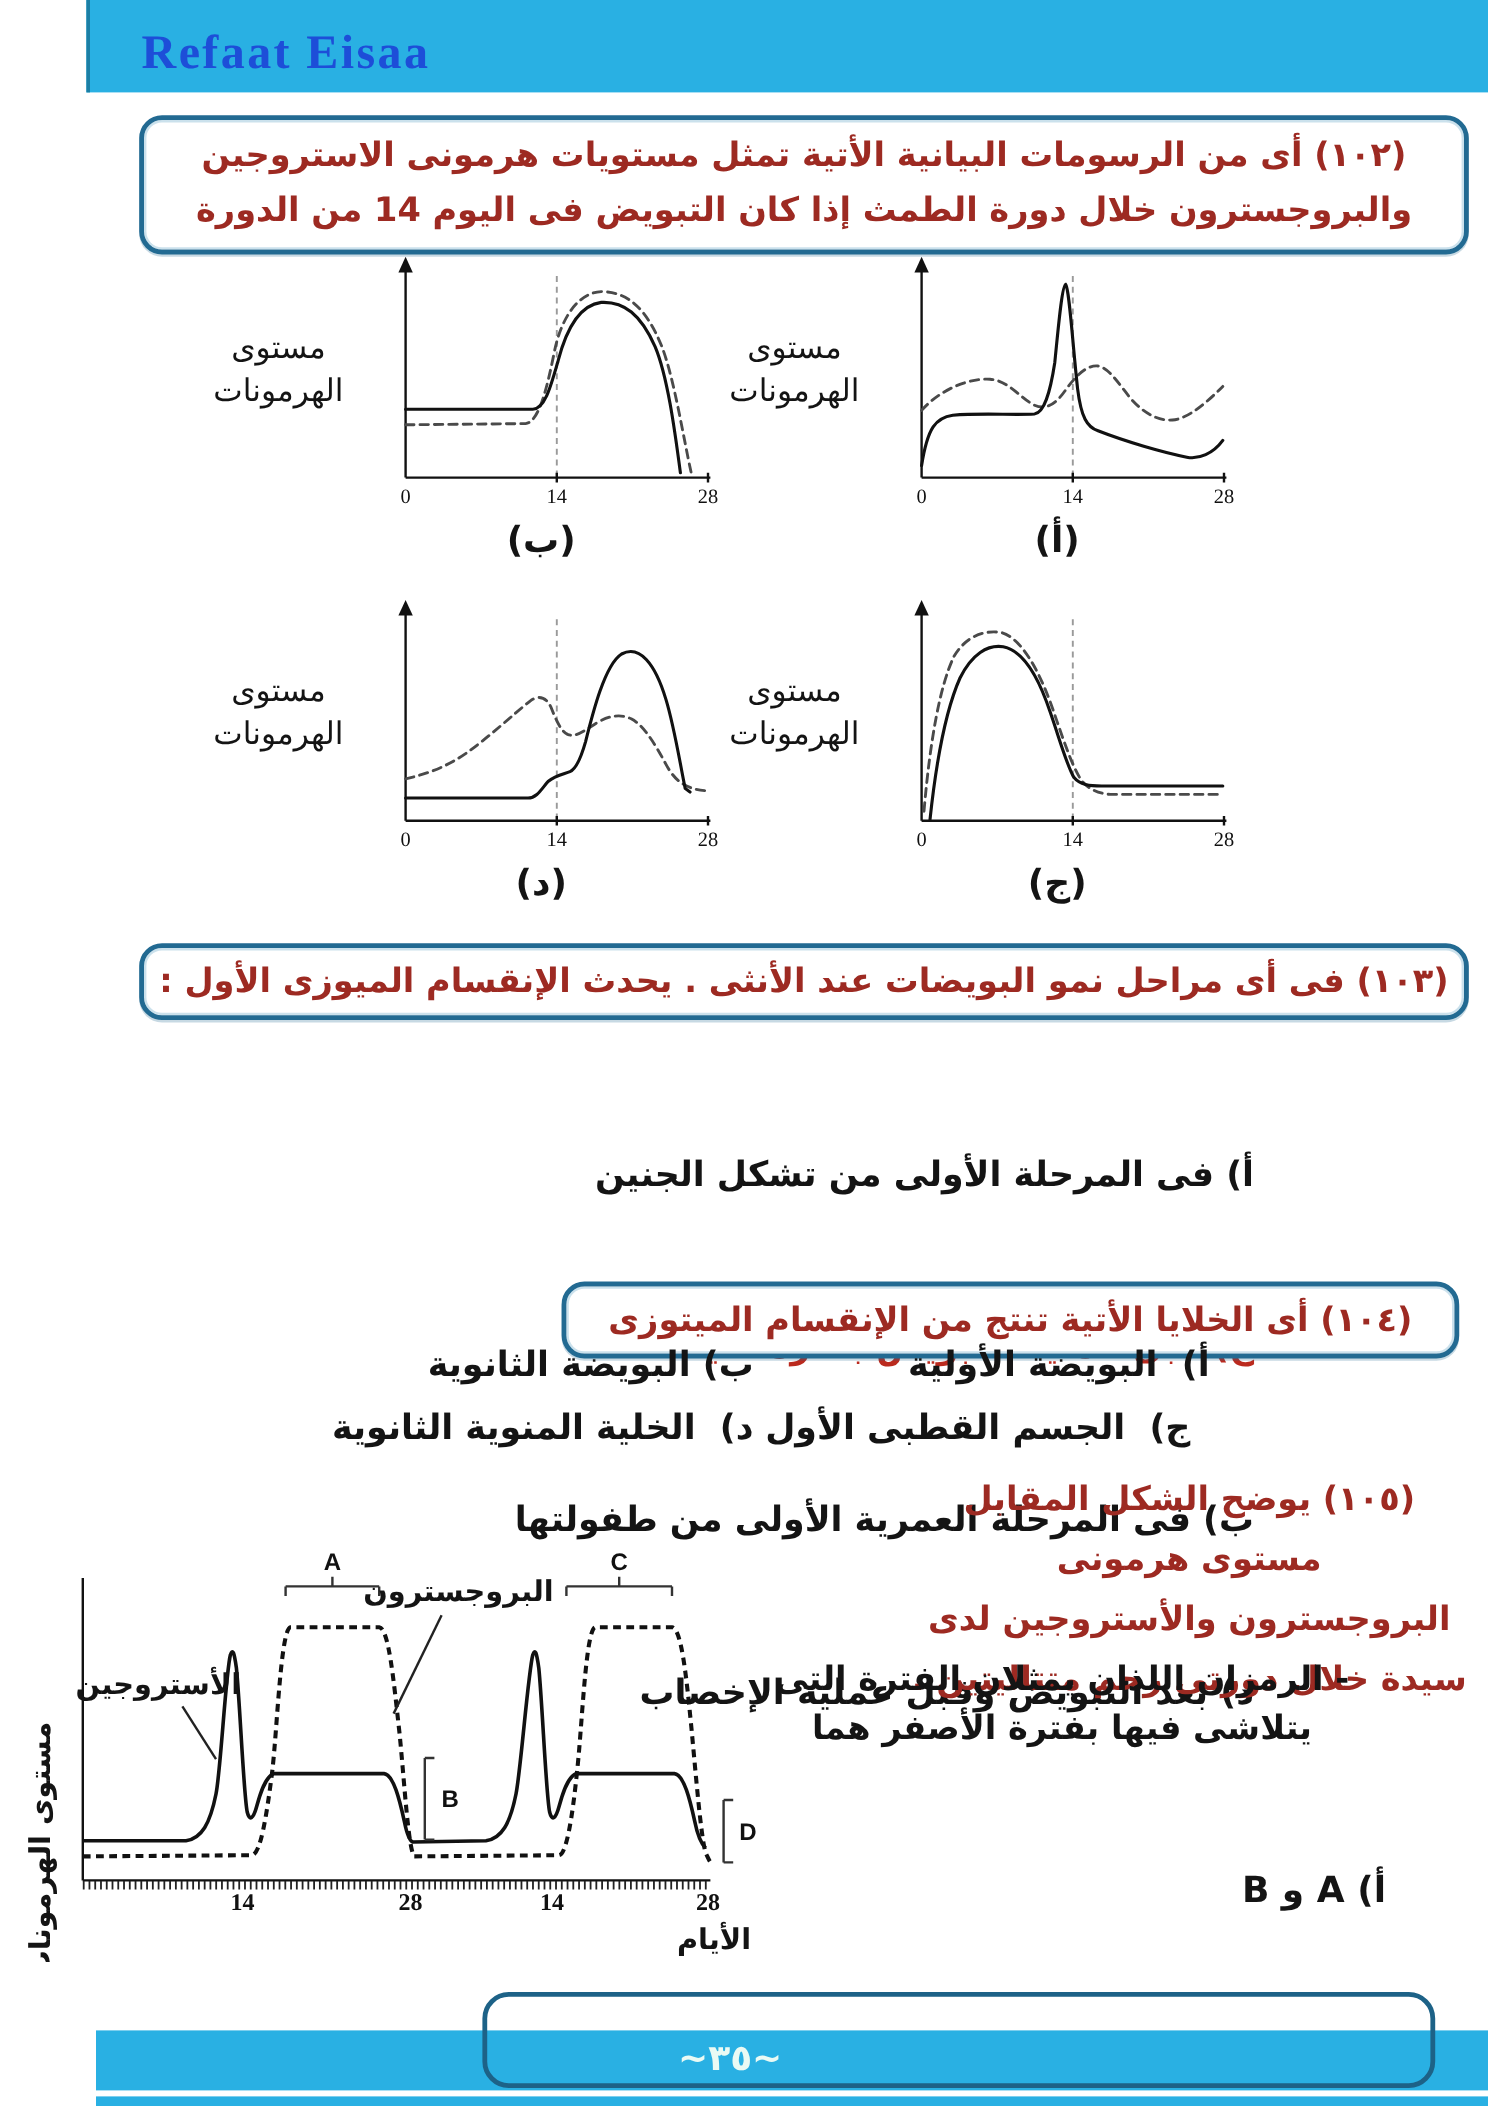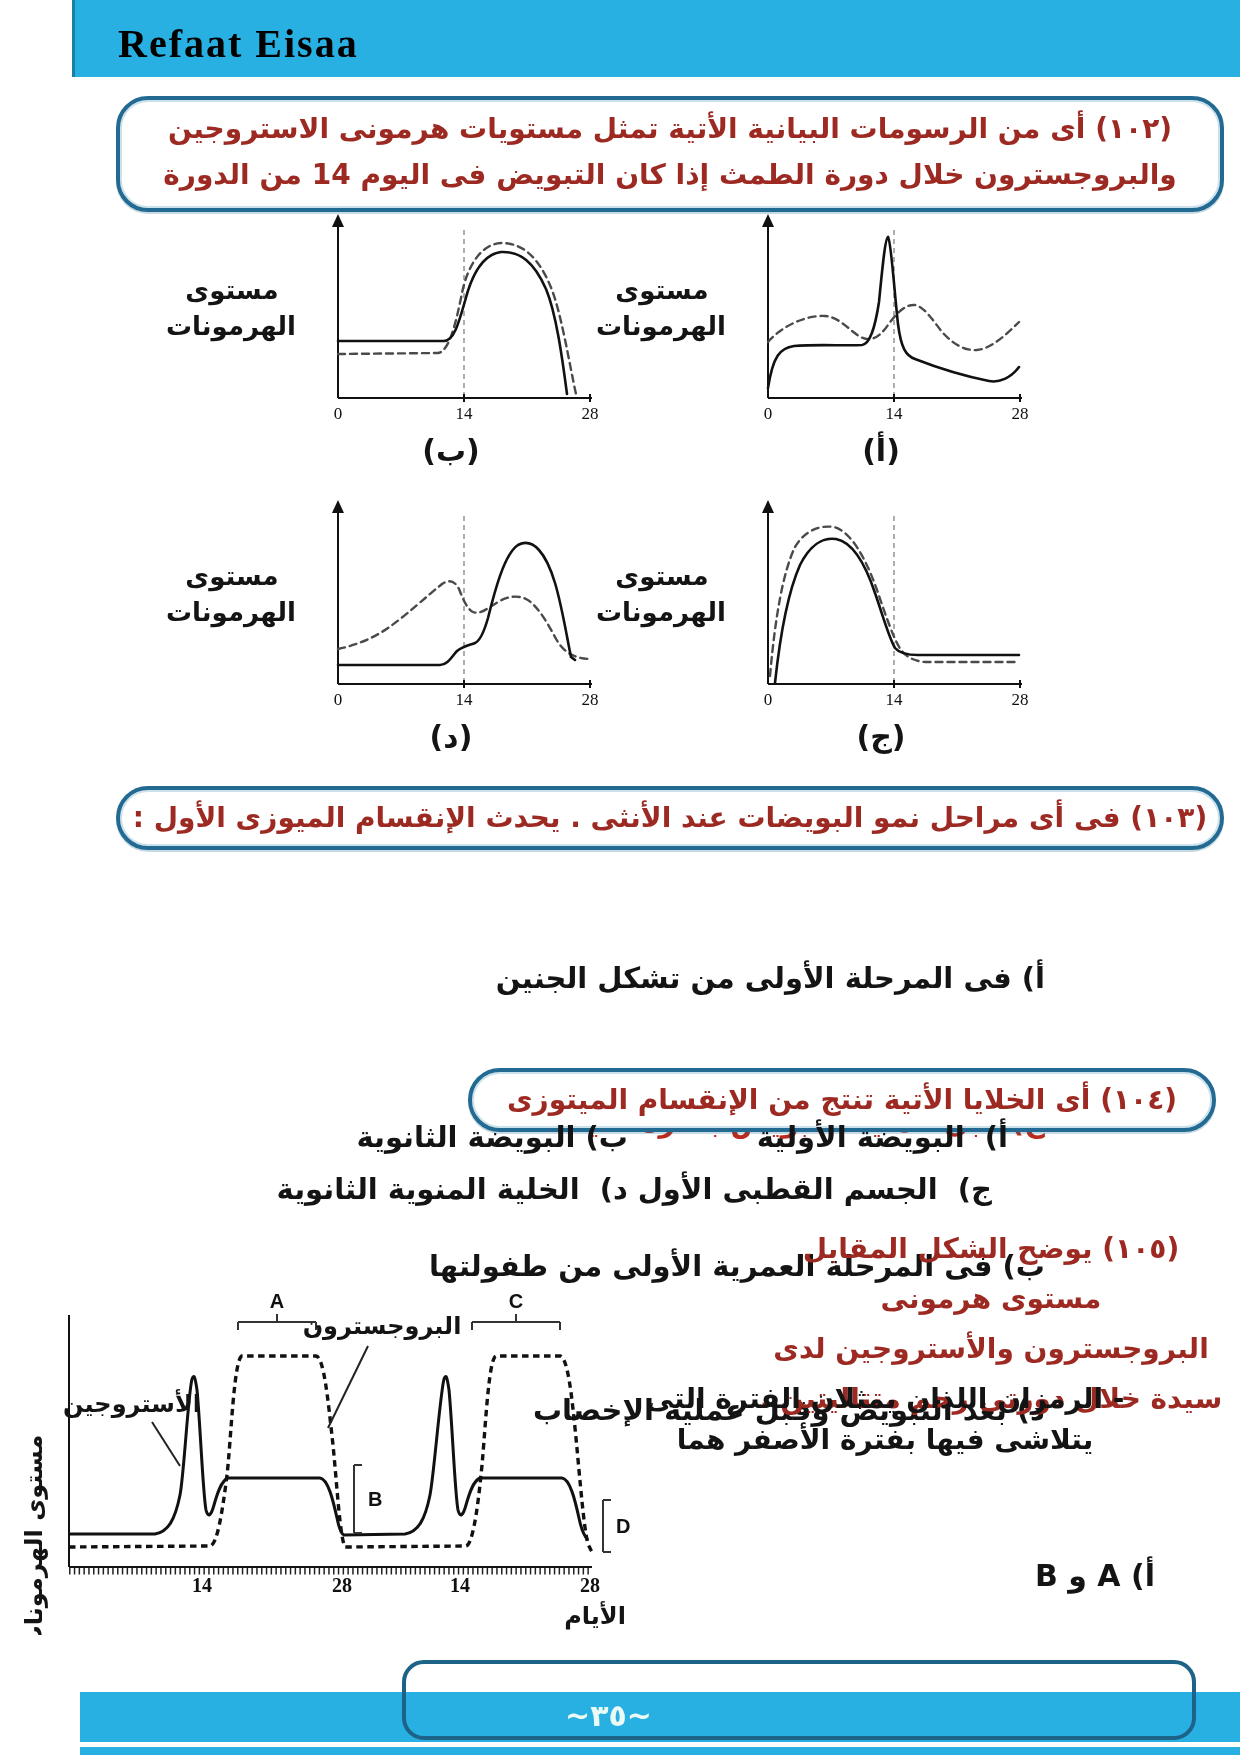--- a/index.html
+++ b/index.html
@@ -1,51 +1,51 @@
 <!DOCTYPE html>
 <html lang="ar"><head>
 <meta charset="utf-8">
 <style>
   html,body{margin:0;padding:0;background:#e8e8e8;}
   .page{position:relative;width:1240px;height:1755px;background:#ffffff;overflow:hidden;
         font-family:"DejaVu Sans",sans-serif;}
   
   .header-bar{position:absolute;left:72px;top:0;right:0;height:77px;background:#29b0e3;
               border-left:3px solid #1b7fa5;}
-  .brand{position:absolute;left:118px;top:20px;color:#000000;font-family:"Liberation Serif",serif;
+  .brand{position:absolute;left:118px;top:20px;color:#1d4ed8;font-family:"Liberation Serif",serif;
          font-weight:bold;font-size:40px;letter-spacing:2px;}
   .footer-band{position:absolute;left:80px;right:0;top:1692px;height:63px;background:#29b0e3;}
   .footer-line{position:absolute;left:80px;right:0;top:1742px;height:5px;background:#ffffff;}
   .footer-box{position:absolute;left:402px;top:1660px;width:786px;height:72px;background:transparent;
               border:4px solid #1d6287;border-radius:22px;}
   .page-num{position:absolute;left:565px;top:1698px;width:140px;text-align:left;color:#eafaf4;
             font-weight:bold;font-size:30px;}
   
-  .qbox{position:absolute;background:#fff;border:4px solid #226a92;border-radius:32px;
+  .qbox{position:absolute;background:#fff;border:4px solid #226a92;border-radius:19px;
         box-shadow:inset 0 0 0 2px rgba(160,200,220,.55),0 2px 0 rgba(32,103,143,.25);
         color:#9d2a22;font-weight:bold;direction:rtl;text-align:center;}
   .q102{left:116px;top:96px;width:1100px;height:102px;font-size:28px;line-height:46px;padding-top:6px;}
   .q103{left:116px;top:786px;width:1100px;height:56px;font-size:28px;line-height:56px;}
   .q104{left:468px;top:1068px;width:740px;height:56px;font-size:28px;line-height:56px;}
   
   .opts{position:absolute;direction:rtl;text-align:right;font-weight:bold;color:#141414;
         white-space:pre-wrap;}
   .q103opts{right:195px;top:858px;width:700px;font-size:29px;line-height:48px;}
   .q105opts{right:85px;top:1448px;font-size:30px;line-height:51px;}
   .optline{display:block;}
   .opt-red{color:#bb2a1e;}
   .q104opt{position:absolute;direction:rtl;font-weight:bold;font-size:29px;color:#141414;white-space:pre-wrap;}
   
   .q105red{position:absolute;right:12px;top:1224px;width:474px;direction:rtl;text-align:center;
            color:#9d2a22;font-weight:bold;font-size:28px;line-height:50px;}
   .q105intro{position:absolute;right:55px;top:1378px;width:600px;direction:rtl;text-align:center;
              color:#141414;font-weight:bold;font-size:28px;line-height:41px;}
   
   .graph{position:absolute;display:flex;direction:ltr;align-items:flex-start;}
-  .ylab{width:128px;margin-top:62px;direction:rtl;text-align:center;font-weight:bold;font-size:26px;
+  .ylab{width:128px;margin-top:62px;direction:rtl;text-align:center;font-weight:normal;font-size:26px;
         line-height:36px;color:#141414;white-space:pre-line;}
   .gcol{display:flex;flex-direction:column;align-items:center;}
   .gcap{margin-top:8px;font-weight:bold;font-size:30px;color:#141414;direction:rtl;}
   .ax{stroke:#111;stroke-width:2;fill:none;}
   .dash-v{stroke:#9a9a9a;stroke-width:1.6;stroke-dasharray:5 4;}
   .tick{font-family:"Liberation Serif",serif;font-size:17px;fill:#111;text-anchor:middle;}
   .c-solid{fill:none;stroke:#111;stroke-width:2.6;stroke-linecap:round;}
   .c-dash{fill:none;stroke:#4a4a4a;stroke-width:2.4;stroke-dasharray:7 5;stroke-linecap:round;}
   
   .chart105{position:absolute;left:20px;top:1290px;}

